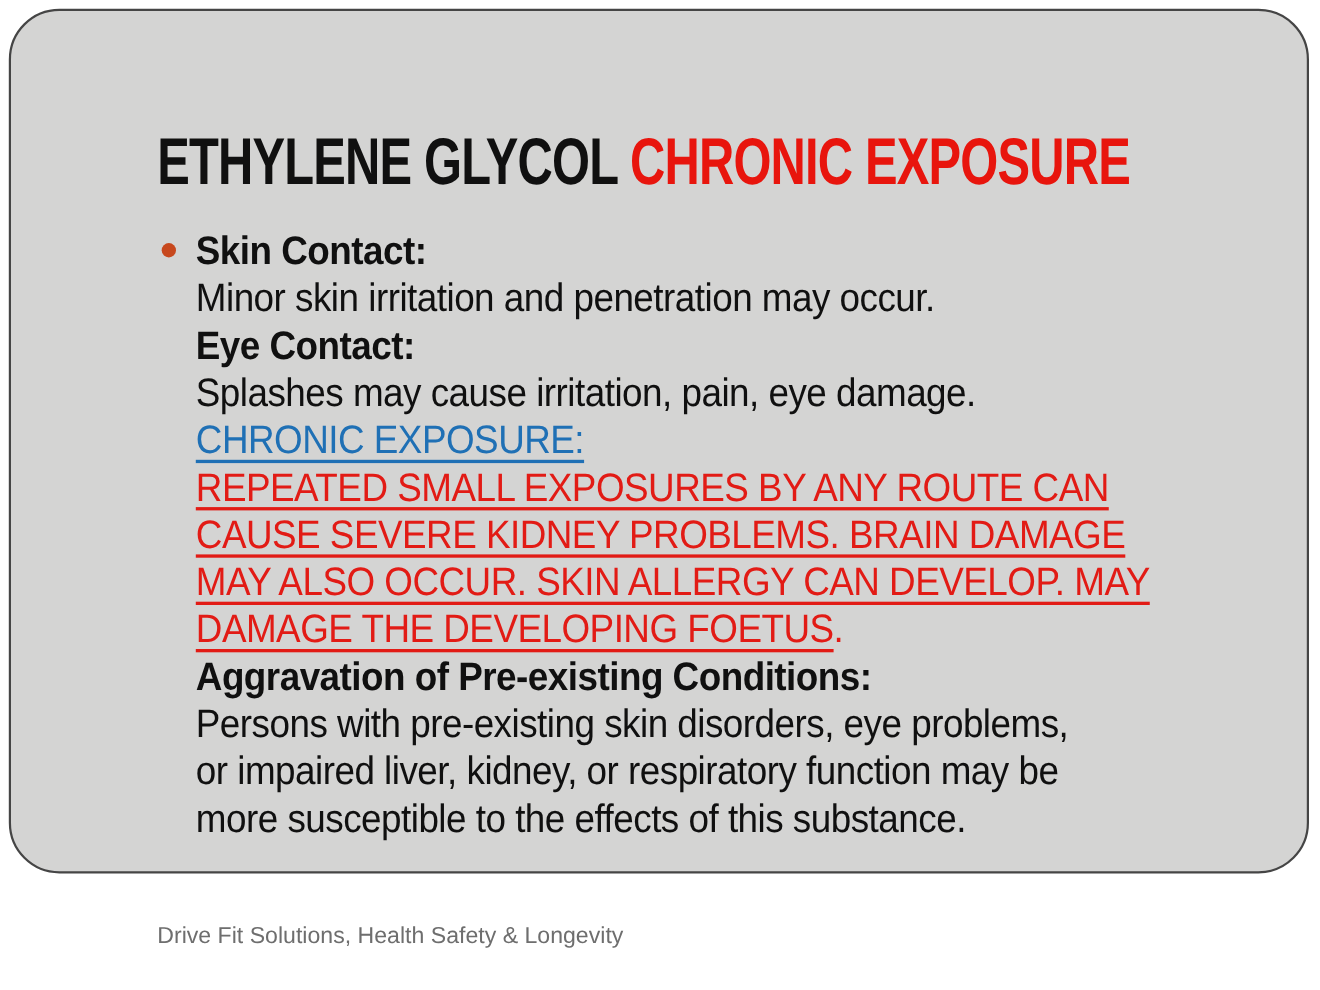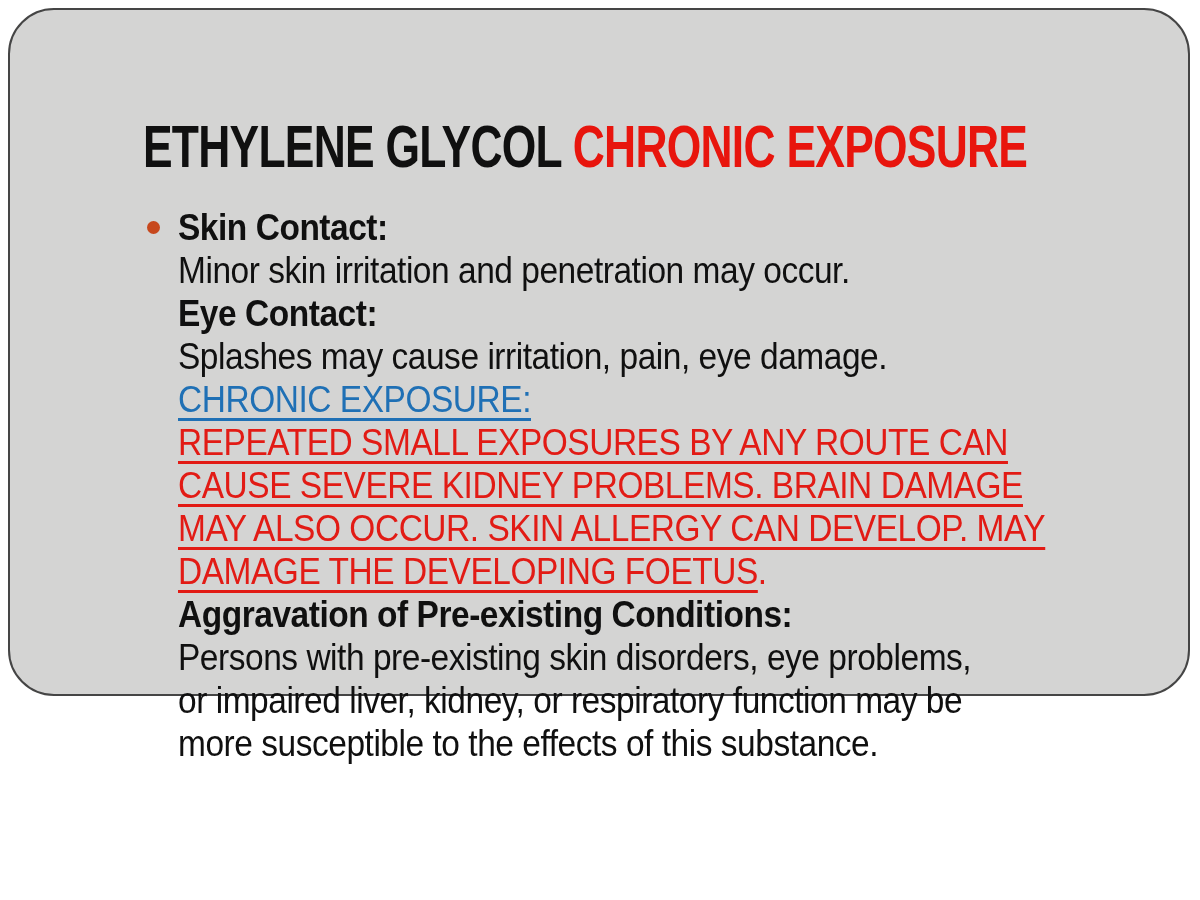--- a/index.html
+++ b/index.html
@@ -9,21 +9,21 @@
     height: 900px;
     background: #ffffff;
     font-family: "Liberation Sans", sans-serif;
     overflow: hidden;
   }
   .slide {
     position: absolute;
     left: 8px;
     top: 8px;
     width: 1182px;
-    height: 688px;
+    height: 786px;
     background: #d4d4d3;
     border: 2px solid #454545;
     border-radius: 46px;
     box-sizing: border-box;
   }
   .title {
     position: absolute;
     left: 133px;
     top: 106px;
     font-size: 60px;
@@ -109,14 +109,15 @@
     <div class="line l-red"><span class="u">REPEATED SMALL EXPOSURES BY ANY ROUTE CAN</span></div>
     <div class="line l-red"><span class="u">CAUSE SEVERE KIDNEY PROBLEMS. BRAIN DAMAGE</span></div>
     <div class="line l-red"><span class="u">MAY ALSO OCCUR. SKIN ALLERGY CAN DEVELOP. MAY</span></div>
     <div class="line l-red"><span class="u">DAMAGE THE DEVELOPING FOETUS</span><span class="period">.</span></div>
     <div class="line l-bold">Aggravation of Pre-existing Conditions:</div>
     <div class="line l-reg">Persons with pre-existing skin disorders, eye problems,</div>
     <div class="line l-reg">or impaired liver, kidney, or respiratory function may be</div>
     <div class="line l-reg">more susceptible to the effects of this substance.</div>
   </div>
 
+  <div class="footer">Drive Fit Solutions, Health Safety &amp; Longevity</div>
 
 </div>
 
 </body></html>

